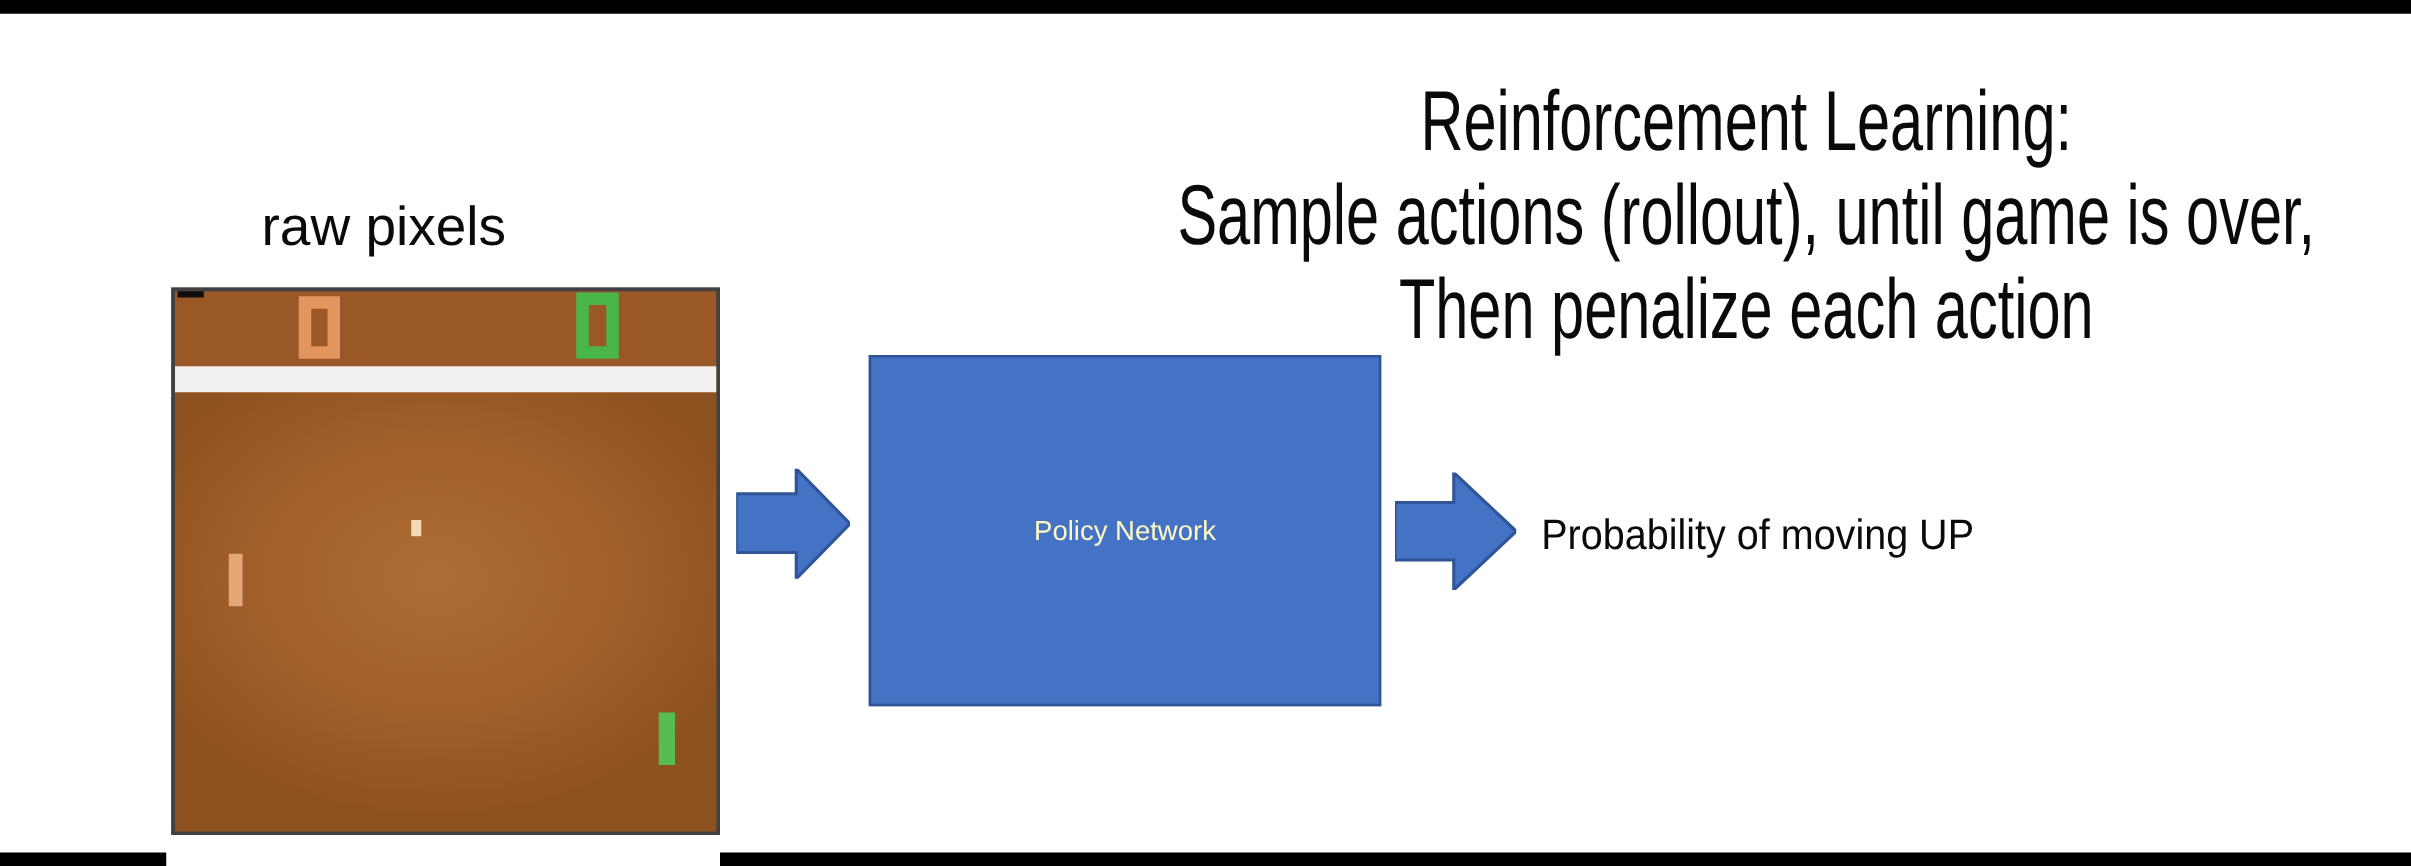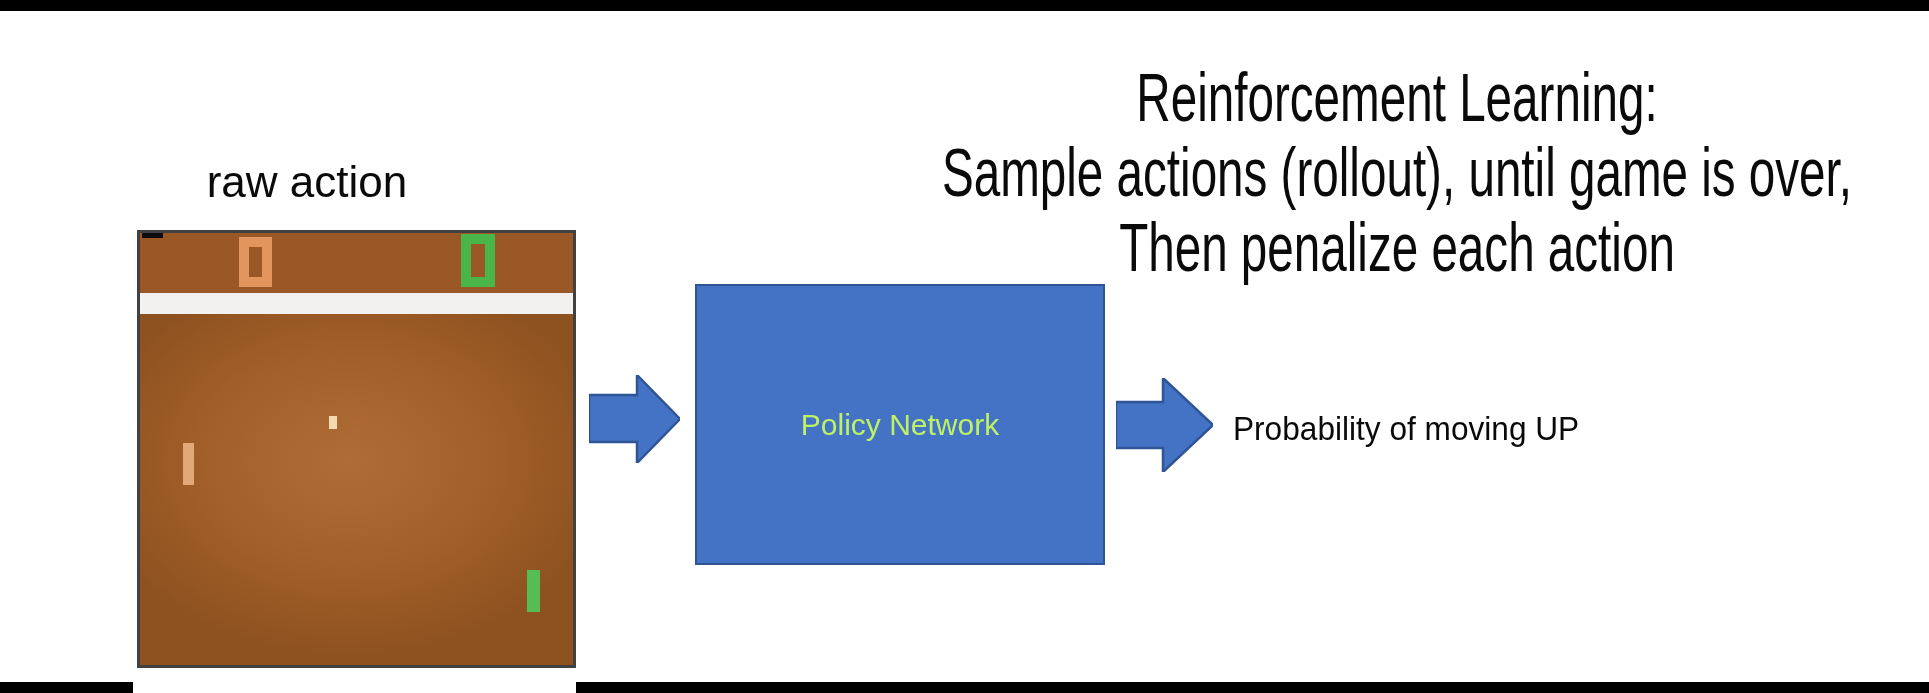--- a/index.html
+++ b/index.html
@@ -45,21 +45,21 @@
     transform:scaleX(0.70);transform-origin:50% 0;
   }
   .headline div{white-space:nowrap;}
 
   
   .policy-box{
     position:absolute;left:695px;top:284px;width:410px;height:281px;
     background:#4472c4;border:2px solid #2f5597;box-sizing:border-box;
     display:flex;align-items:center;justify-content:center;
   }
-  .policy-box span{color:#bef264;font-size:30px;white-space:nowrap;}
+  .policy-box span{color:#fef9c3;font-size:22px;white-space:nowrap;}
 
   
   .arrow{position:absolute;}
   .arrow-in{left:589px;top:375px;}
   .arrow-out{left:1116px;top:378px;}
 
   
   .output-label{
     position:absolute;left:1233px;top:408px;font-size:34px;line-height:40px;
     color:#0a0a0a;white-space:nowrap;transform:scaleX(0.93);transform-origin:0 50%;
@@ -67,21 +67,21 @@
 </style>
 </head>
 <body>
 
 <div class="stage">
 
   <div class="bar bar-top"></div>
   <div class="bar bar-bottom-left"></div>
   <div class="bar bar-bottom-right"></div>
 
-  <div class="raw-label">raw action</div>
+  <div class="raw-label">raw pixels</div>
 
   <div class="game">
     <div class="notch"></div>
     <div class="score score-left" aria-label="0"></div>
     <div class="score score-right" aria-label="0"></div>
     <div class="white-band"></div>
     <div class="field"></div>
     <div class="paddle paddle-left"></div>
     <div class="ball"></div>
     <div class="paddle paddle-right"></div>

